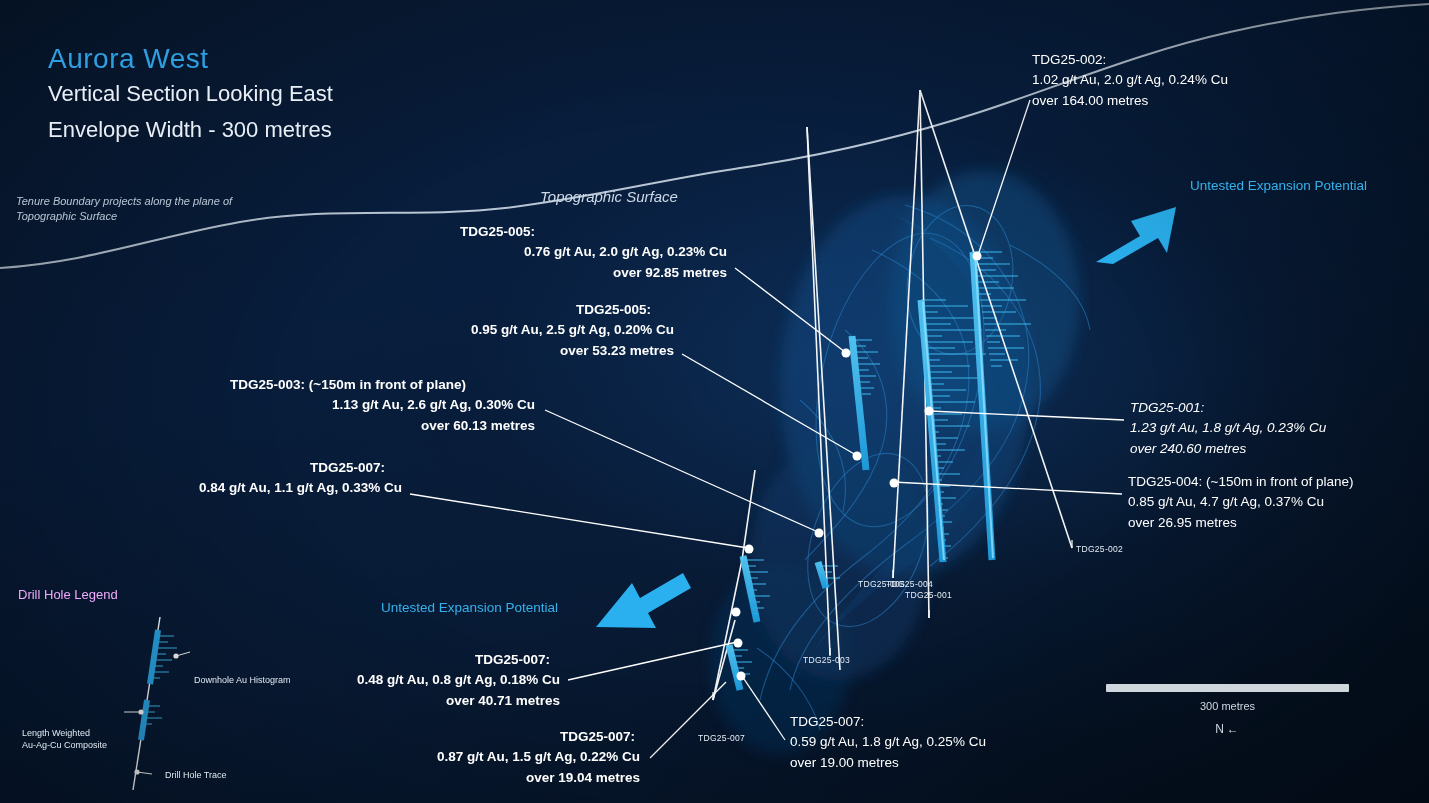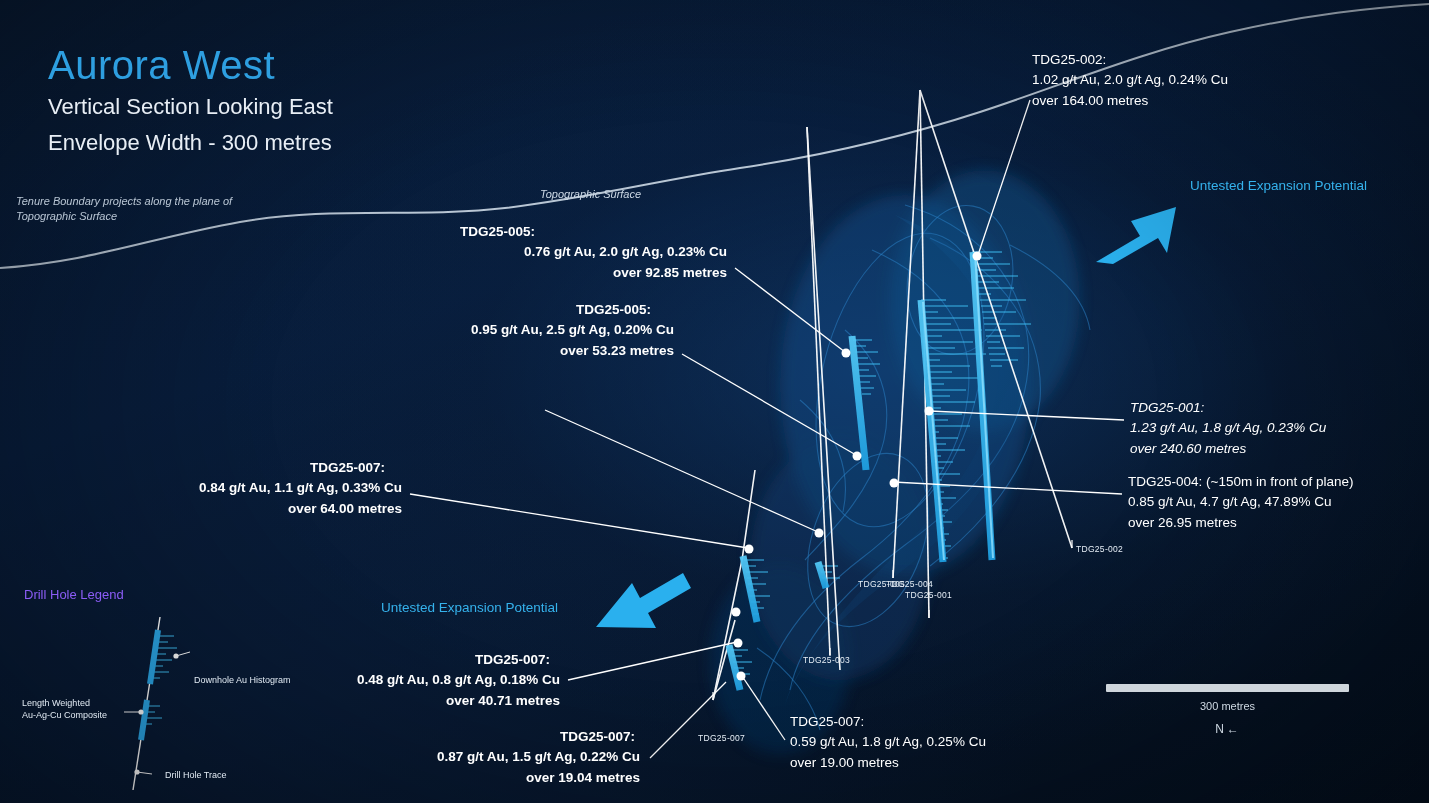--- a/index.html
+++ b/index.html
@@ -19,46 +19,46 @@
   }
   .vignette{position:absolute;inset:0;
     background:radial-gradient(ellipse 1100px 700px at 50% 50%, rgba(0,0,0,0) 40%, rgba(0,0,0,0.45) 100%);
     pointer-events:none;}
   svg.layer{position:absolute;left:0;top:0;width:1429px;height:803px;}
 
   .title{
     position:absolute;left:48px;top:44px;
   }
   .title .main{
-    font-size:40px;letter-spacing:0.5px;color:#2e9fe0;line-height:1.05;font-weight:400;
+    font-size:28px;letter-spacing:0.5px;color:#2e9fe0;line-height:1.05;font-weight:400;
   }
   .title .sub{
     font-size:22px;color:#e8eef5;line-height:1.35;margin-top:6px;font-weight:400;
   }
   .tenure{
     position:absolute;left:16px;top:194px;width:220px;
     font-size:11px;font-style:italic;color:#b9c6d4;line-height:1.35;
   }
   .topo-label{
     position:absolute;left:540px;top:188px;
-    font-size:11px;font-style:italic;color:#cdd9e6;
+    font-size:15px;font-style:italic;color:#cdd9e6;
   }
   .callout{
     position:absolute;font-size:13.5px;line-height:1.5;color:#ffffff;white-space:nowrap;
   }
   .callout.right{text-align:right;font-weight:bold;}
   .callout.left{text-align:left;}
   .expansion{
     position:absolute;font-size:13.5px;color:#35b2ec;font-weight:400;white-space:nowrap;
   }
   .holeid{
     position:absolute;font-size:8.5px;color:#e6eef6;letter-spacing:0.3px;white-space:nowrap;
   }
   .legend-title{
-    position:absolute;left:24px;top:587px;font-size:13px;color:#8b5cf6;
+    position:absolute;left:18px;top:587px;font-size:13px;color:#f0abfc;
   }
   .legend-lbl{
     position:absolute;font-size:9px;color:#dfe8f1;line-height:1.35;
   }
   .scale-bar{
     position:absolute;left:1106px;top:684px;width:243px;height:8px;background:#cfd6dc;border-radius:1px;
   }
   .scale-text{
     position:absolute;left:1106px;top:700px;width:243px;text-align:center;
     font-size:11px;color:#cfd9e3;
@@ -348,36 +348,40 @@
     <div>0.76 g/t Au, 2.0 g/t Ag, 0.23% Cu</div>
     <div>over 92.85 metres</div>
   </div>
 
   <div class="callout right" style="left:404px;top:300px;width:270px;">
     <div style="text-align:left;padding-left:172px;">TDG25-005:</div>
     <div>0.95 g/t Au, 2.5 g/t Ag, 0.20% Cu</div>
     <div>over 53.23 metres</div>
   </div>
 
+  <div class="callout right" style="left:230px;top:375px;width:305px;">
+    <div style="text-align:left;">TDG25-003: (~150m in front of plane)</div>
+    <div>1.13 g/t Au, 2.6 g/t Ag, 0.30% Cu</div>
+    <div>over 60.13 metres</div>
+  </div>
 
   <div class="callout right" style="left:140px;top:458px;width:262px;">
     <div style="text-align:left;padding-left:170px;">TDG25-007:</div>
     <div>0.84 g/t Au, 1.1 g/t Ag, 0.33% Cu</div>
-    <div>over 64.00 metres</div>
   </div>
 
   <div class="callout left" style="left:1130px;top:398px;font-style:italic;">
     <div>TDG25-001:</div>
     <div>1.23 g/t Au, 1.8 g/t Ag, 0.23% Cu</div>
     <div>over 240.60 metres</div>
   </div>
 
   <div class="callout left" style="left:1128px;top:472px;">
     <div>TDG25-004: (~150m in front of plane)</div>
-    <div>0.85 g/t Au, 4.7 g/t Ag, 47.89% Cu</div>
+    <div>0.85 g/t Au, 4.7 g/t Ag, 0.37% Cu</div>
     <div>over 26.95 metres</div>
   </div>
 
   <div class="callout right" style="left:305px;top:650px;width:255px;">
     <div style="text-align:left;padding-left:170px;">TDG25-007:</div>
     <div>0.48 g/t Au, 0.8 g/t Ag, 0.18% Cu</div>
     <div>over 40.71 metres</div>
   </div>
 
   <div class="callout right" style="left:382px;top:727px;width:258px;">
@@ -394,21 +398,21 @@
 
   <div class="holeid" style="left:1076px;top:544px;">TDG25-002</div>
   <div class="holeid" style="left:858px;top:579px;">TDG25-005</div>
   <div class="holeid" style="left:886px;top:579px;">TDG25-004</div>
   <div class="holeid" style="left:905px;top:590px;">TDG25-001</div>
   <div class="holeid" style="left:803px;top:655px;">TDG25-003</div>
   <div class="holeid" style="left:698px;top:733px;">TDG25-007</div>
 
   <div class="legend-title">Drill Hole Legend</div>
   <div class="legend-lbl" style="left:194px;top:674px;">Downhole Au Histogram</div>
-  <div class="legend-lbl" style="left:22px;top:697px;width:100px;white-space:pre-line;">Length Weighted
+  <div class="legend-lbl" style="left:22px;top:727px;width:100px;white-space:pre-line;">Length Weighted
 Au-Ag-Cu Composite</div>
   <div class="legend-lbl" style="left:165px;top:769px;">Drill Hole Trace</div>
 
   <div class="scale-bar"></div>
   <div class="scale-text">300 metres</div>
   <div class="north">
     <span>N</span><span class="arr">←</span>
   </div>
 
 </div>

